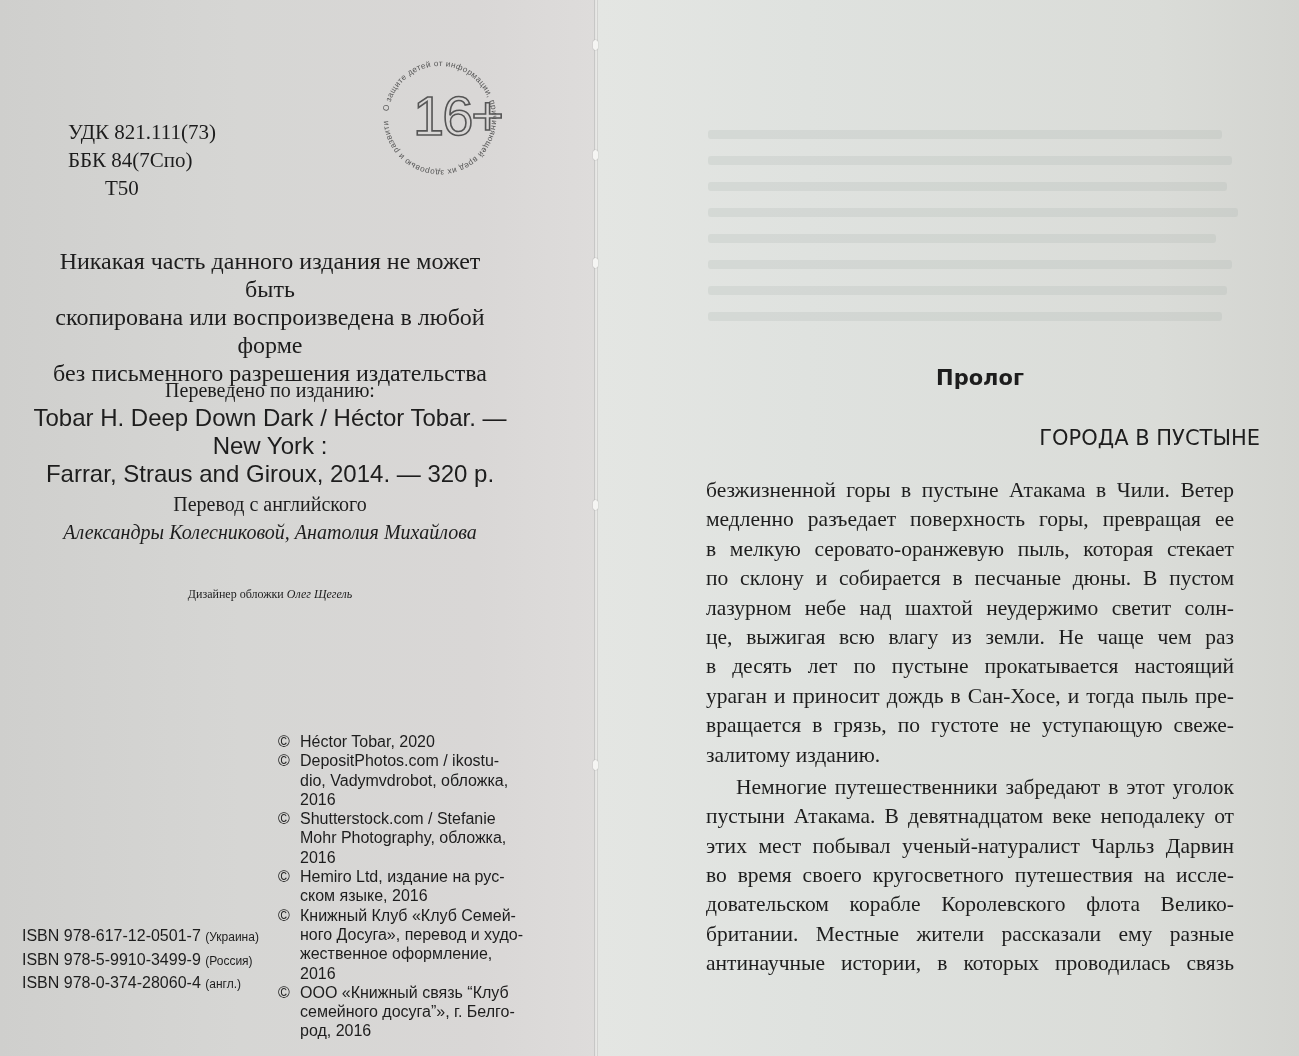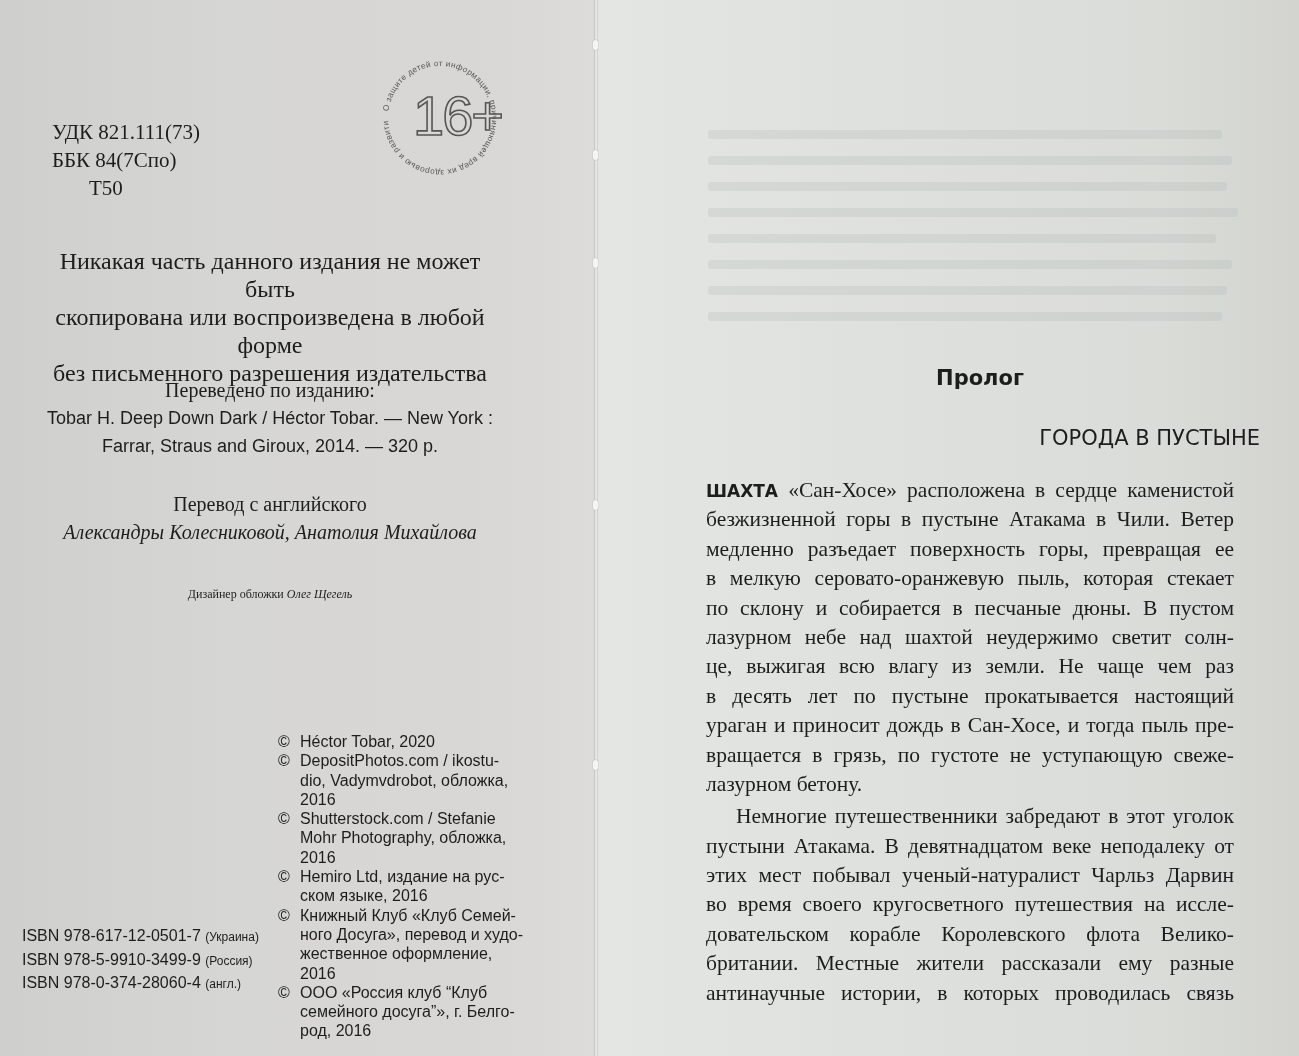--- a/index.html
+++ b/index.html
@@ -24,37 +24,37 @@
       position: absolute; left: 594px; top: 0; width: 4px; height: 1056px;
       background: linear-gradient(90deg, #b9b9b8, #f2f2f0, #c8c8c6);
     }
     .stitch {
       position: absolute; left: 593px; width: 5px; height: 10px; border-radius: 2px;
       background: #f5f5f3; box-shadow: 0 0 1px #888;
     }
     .abs { position: absolute; white-space: nowrap; }
 
     
-    .classif { left: 52px; top: 118px; font-size: 21px; line-height: 28px; }
+    .classif { left: 68px; top: 118px; font-size: 21px; line-height: 28px; }
     .classif .code { display: block; }
     .classif .indent { padding-left: 37px; }
 
     .stamp {
       position: absolute; left: 378px; top: 56px; width: 124px; height: 124px;
     }
     .stamp-num {
       position: absolute; left: 0; top: 30px; width: 124px; text-align: right;
       font-family: "Liberation Sans", sans-serif; font-size: 56px; line-height: 60px;
       color: transparent; -webkit-text-stroke: 1.6px #555; letter-spacing: -2px;
     }
 
     .centered { text-align: center; }
     .rights { left: 40px; width: 460px; top: 247px; font-size: 24px; line-height: 28px; white-space: normal; }
     .source { left: 20px; width: 500px; top: 376px; font-size: 20px; line-height: 28px; white-space: normal; }
-    .source .sans { font-family: "Liberation Sans", sans-serif; font-size: 18px; }
+    .source .sans { font-family: "Liberation Sans", sans-serif; font-size: 24px; }
     .translation { left: 20px; width: 500px; top: 490px; font-size: 20px; line-height: 28px; white-space: normal; }
     .italic { font-style: italic; }
     .designer { left: 20px; width: 500px; top: 580px; font-size: 12px; line-height: 28px; white-space: normal; }
 
     .copyrights { left: 278px; top: 732px; width: 250px; white-space: normal;
       font-family: "Liberation Sans", sans-serif; font-size: 16px; line-height: 19.3px; }
     .cr-item { position: relative; padding-left: 22px; }
     .cr-sym { position: absolute; left: 0; top: 0; }
 
     .isbns { left: 22px; top: 925px; font-family: "Liberation Sans", sans-serif; font-size: 16px; line-height: 21.5px; }
@@ -144,21 +144,21 @@
       <div>ском языке, 2016</div>
     </div>
     <div class="cr-item">
       <span class="cr-sym">©</span>
       <div>Книжный Клуб «Клуб Семей-</div>
       <div>ного Досуга», перевод и худо-</div>
       <div>жественное оформление, 2016</div>
     </div>
     <div class="cr-item">
       <span class="cr-sym">©</span>
-      <div>ООО «Россия клуб “Клуб</div>
+      <div>ООО «Книжный связь “Клуб</div>
       <div>семейного досуга”», г. Белго-</div>
       <div>род, 2016</div>
     </div>
   </div>
 
   <div class="abs isbns">
     <div>
       <span>ISBN 978-617-12-0501-7</span>
       <span class="isbn-note">(Украина)</span>
     </div>
@@ -190,31 +190,30 @@
 <div class="stitch" style="top:40px"></div>
 <div class="stitch" style="top:150px"></div>
 <div class="stitch" style="top:258px"></div>
 <div class="stitch" style="top:500px"></div>
 <div class="stitch" style="top:760px"></div>
 
 <div class="abs prologue">Пролог</div>
 <div class="abs chapter-title">ГОРОДА В ПУСТЫНЕ</div>
 
 <div class="abs body-text">
-  <span class="body-line"><span class="lead">ШАХТА</span><span> «Сан-Хосе» расположена в сердце каменистой</span></span>
   <span class="body-line">безжизненной горы в пустыне Атакама в Чили. Ветер</span>
   <span class="body-line">медленно разъедает поверхность горы, превращая ее</span>
   <span class="body-line">в мелкую серовато-оранжевую пыль, которая стекает</span>
   <span class="body-line">по склону и собирается в песчаные дюны. В пустом</span>
   <span class="body-line">лазурном небе над шахтой неудержимо светит солн-</span>
   <span class="body-line">це, выжигая всю влагу из земли. Не чаще чем раз</span>
   <span class="body-line">в десять лет по пустыне прокатывается настоящий</span>
   <span class="body-line">ураган и приносит дождь в Сан-Хосе, и тогда пыль пре-</span>
   <span class="body-line">вращается в грязь, по густоте не уступающую свеже-</span>
-  <span class="body-line last">лазурном бетону.</span>
+  <span class="body-line last">залитому изданию.</span>
   <div class="para-gap"></div>
   <span class="body-line indent">Немногие путешественники забредают в этот уголок</span>
   <span class="body-line">пустыни Атакама. В девятнадцатом веке неподалеку от</span>
   <span class="body-line">этих мест побывал ученый-натуралист Чарльз Дарвин</span>
   <span class="body-line">во время своего кругосветного путешествия на иссле-</span>
   <span class="body-line">довательском корабле Королевского флота Велико-</span>
   <span class="body-line">британии. Местные жители рассказали ему разные</span>
   <span class="body-line">антинаучные истории, в которых проводилась связь</span>
 </div>
 

